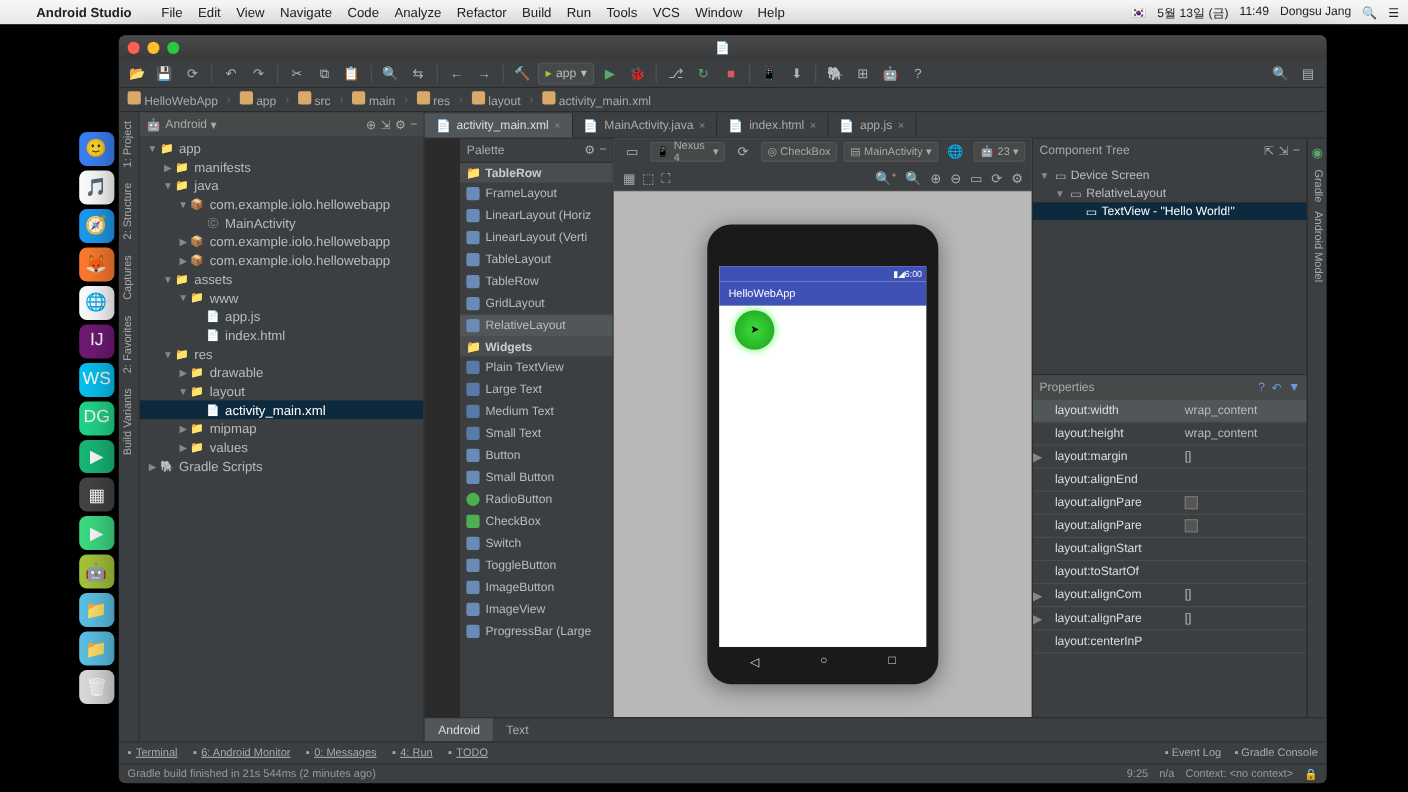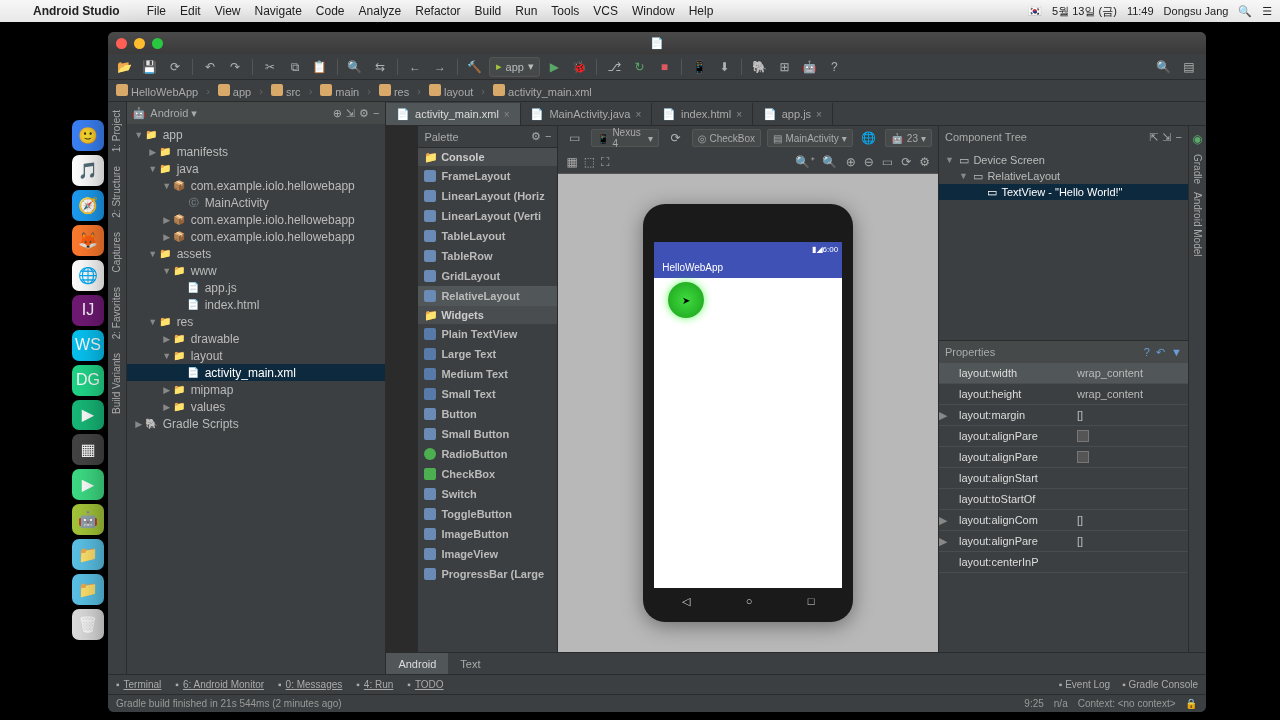--- a/index.html
+++ b/index.html
@@ -42,21 +42,21 @@
 .tabs { height: 24px; background: #3c3f41; display: flex; align-items: flex-end; border-bottom: 1px solid #2b2b2b; }
 .tab { height: 22px; padding: 0 10px; display: flex; align-items: center; font-size: 11px; color: #aaa; border-right: 1px solid #2b2b2b; gap: 5px; cursor: pointer; }
 .tab.active { background: #515658; color: #ddd; }
 .tab-close { color: #888; font-size: 10px; }
 .designer { flex: 1; display: flex; overflow: hidden; margin-left: 32px; }
 .palette { width: 140px; background: #3c3f41; border-right: 1px solid #2b2b2b; display: flex; flex-direction: column; }
 .palette-head { height: 22px; display: flex; align-items: center; padding: 0 6px; font-size: 11px; color: #aaa; border-bottom: 1px solid #2b2b2b; }
 .palette-head .tools { margin-left: auto; display: flex; gap: 4px; }
 .palette-list { flex: 1; overflow: auto; font-size: 11px; }
 .palette-group { height: 18px; background: #4a4d4f; color: #ccc; display: flex; align-items: center; padding: 0 6px; font-weight: bold; }
-.palette-item { height: 20px; display: flex; align-items: center; padding: 0 6px; color: #bbb; gap: 5px; cursor: pointer; font-weight: bold; }
+.palette-item { height: 20px; display: flex; align-items: center; padding: 0 6px; color: #bbb; gap: 5px; cursor: pointer; }
 .palette-item.hl { background: #515658; }
 .p-icon { width: 12px; height: 12px; background: #6a8bb5; border-radius: 2px; display: inline-block; }
 .p-icon.txt { background: #587aa8; }
 .p-icon.radio { background: #4caf50; border-radius: 50%; }
 .p-icon.check { background: #4caf50; }
 .preview { flex: 1; background: #b8b8b8; display: flex; flex-direction: column; }
 .preview-toolbar { height: 24px; background: #3c3f41; display: flex; align-items: center; padding: 0 6px; gap: 6px; font-size: 10px; color: #aaa; }
 .pt-combo { display: flex; align-items: center; padding: 0 5px; height: 18px; background: #45494a; border: 1px solid #555; border-radius: 2px; gap: 3px; }
 .preview-toolbar2 { height: 24px; background: #3c3f41; display: flex; align-items: center; justify-content: flex-end; padding: 0 8px; gap: 8px; color: #aaa; font-size: 12px; border-bottom: 1px solid #555; }
 .canvas { flex: 1; display: flex; align-items: center; justify-content: center; background: #b8b8b8; }
@@ -340,21 +340,21 @@
       <div class="designer">
         <div class="palette">
           <div class="palette-head">
             <span>Palette</span>
             <div class="tools">
                 <span>⚙</span>
                 <span>−</span>
               </div>
           </div>
           <div class="palette-list" id="palette-list">
-              <div class="palette-group">📁 Console</div>
+              <div class="palette-group">📁 TableRow</div>
               <div class="palette-item"><span class="p-icon "></span>FrameLayout</div>
               <div class="palette-item"><span class="p-icon "></span>LinearLayout (Horiz</div>
               <div class="palette-item"><span class="p-icon "></span>LinearLayout (Verti</div>
               <div class="palette-item"><span class="p-icon "></span>TableLayout</div>
               <div class="palette-item"><span class="p-icon "></span>TableRow</div>
               <div class="palette-item"><span class="p-icon "></span>GridLayout</div>
               <div class="palette-item hl"><span class="p-icon "></span>RelativeLayout</div>
               <div class="palette-group">📁 Widgets</div>
               <div class="palette-item"><span class="p-icon txt"></span>Plain TextView</div>
               <div class="palette-item"><span class="p-icon txt"></span>Large Text</div>
@@ -464,20 +464,25 @@
                   <div class="prop-key">layout:height</div>
                   <div class="prop-val">wrap_content</div>
                 </div>
                 <div class="prop-row">
                   <div class="prop-exp">▶</div>
                   <div class="prop-key">layout:margin</div>
                   <div class="prop-val">[]</div>
                 </div>
                 <div class="prop-row">
                   <div class="prop-exp"></div>
+                  <div class="prop-key">layout:alignEnd</div>
+                  <div class="prop-val"></div>
+                </div>
+                <div class="prop-row">
+                  <div class="prop-exp"></div>
                   <div class="prop-key">layout:alignPare</div>
                   <div class="prop-val">
                     <span style="width:12px;height:12px;border:1px solid #777;background:#555"></span>
                   </div>
                 </div>
                 <div class="prop-row">
                   <div class="prop-exp"></div>
                   <div class="prop-key">layout:alignPare</div>
                   <div class="prop-val">
                     <span style="width:12px;height:12px;border:1px solid #777;background:#555"></span>

